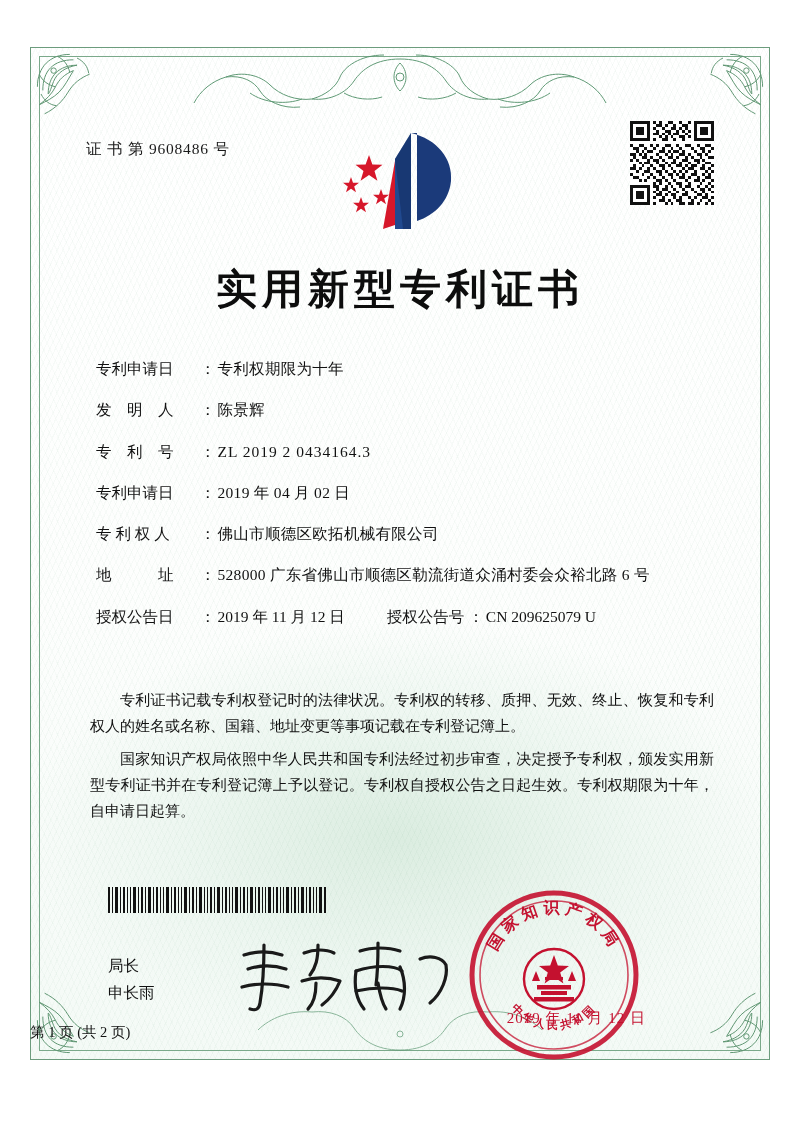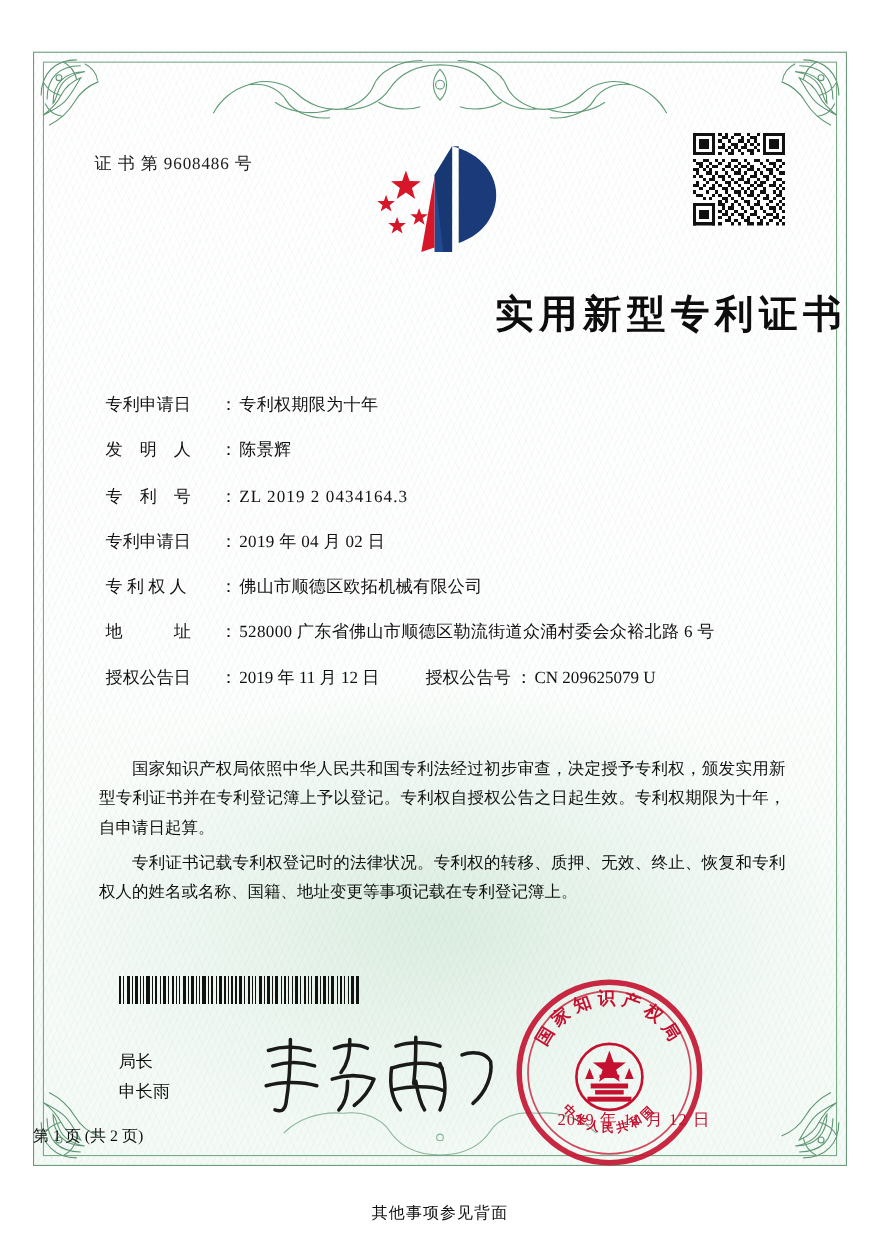--- a/index.html
+++ b/index.html
@@ -93,22 +93,22 @@
     position: absolute;
     left: 50%; transform: translateX(-50%);
     top: 78px;
     width: 150px; height: 110px;
   }
 
   .main-title {
     position: absolute;
     left: 0; right: 0;
     top: 215px;
-    text-align: right;
-    font-size: 35px;
+    text-align: center;
+    font-size: 41px;
     font-weight: bold;
     letter-spacing: 5px;
     color: #0d0d0d;
     font-family: "Liberation Serif", "DejaVu Serif", serif;
   }
 
   
   .fields {
     position: absolute;
     left: 66px; right: 58px;
@@ -598,22 +598,22 @@
         <span class="dual-right">
           <span class="flabel2">授权公告号</span>
           <span class="fcolon">：</span>
           <span>CN 209625079 U</span>
         </span>
       </div>
 
     </div>
 
     <div class="paras">
+      <p>专利证书记载专利权登记时的法律状况。专利权的转移、质押、无效、终止、恢复和专利权人的姓名或名称、国籍、地址变更等事项记载在专利登记簿上。</p>
       <p>国家知识产权局依照中华人民共和国专利法经过初步审查，决定授予专利权，颁发实用新型专利证书并在专利登记簿上予以登记。专利权自授权公告之日起生效。专利权期限为十年，自申请日起算。</p>
-      <p>专利证书记载专利权登记时的法律状况。专利权的转移、质押、无效、终止、恢复和专利权人的姓名或名称、国籍、地址变更等事项记载在专利登记簿上。</p>
     </div>
 
     <svg class="barcode" viewBox="0 0 220 26" shape-rendering="crispEdges">
       <g fill="#111">
         <rect x="0" y="0" width="2" height="26"></rect>
           <rect x="4" y="0" width="1" height="26"></rect>
         <rect x="7" y="0" width="3" height="26"></rect>
           <rect x="12" y="0" width="1" height="26"></rect>
         <rect x="15" y="0" width="2" height="26"></rect>
           <rect x="19" y="0" width="1" height="26"></rect>
@@ -726,14 +726,13 @@
       <text font-family="&quot;Liberation Serif&quot;, serif" font-size="11" font-weight="bold" fill="#c4112f" letter-spacing="3">
         <textPath href="#sealBotArc" startOffset="50%" text-anchor="middle">中华人民共和国</textPath>
       </text>
     </svg>
 
     <div class="seal-date">2019 年 11 月 12 日</div>
 
     <div class="page-num">第 1 页 (共 2 页)</div>
   </div>
 
-  <div class="back-note">其他事项参见背面</div>
 </div>
 
 </body></html>

